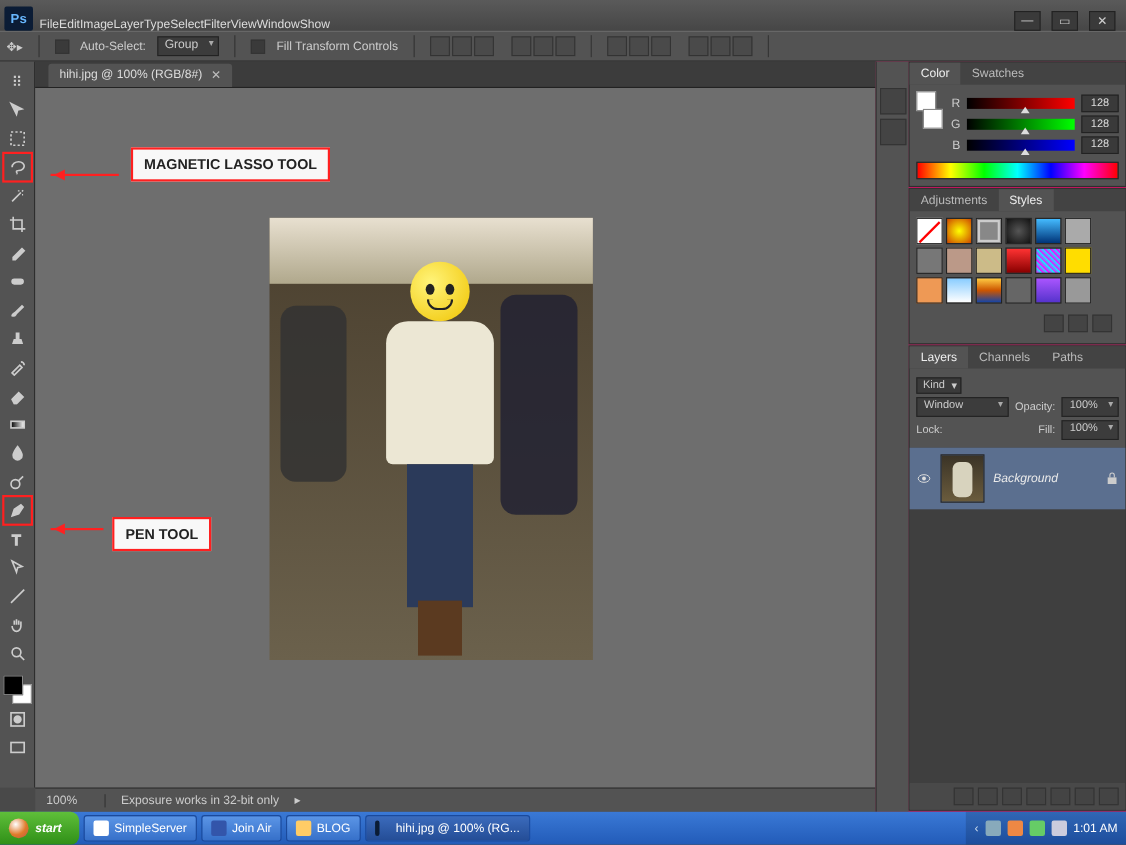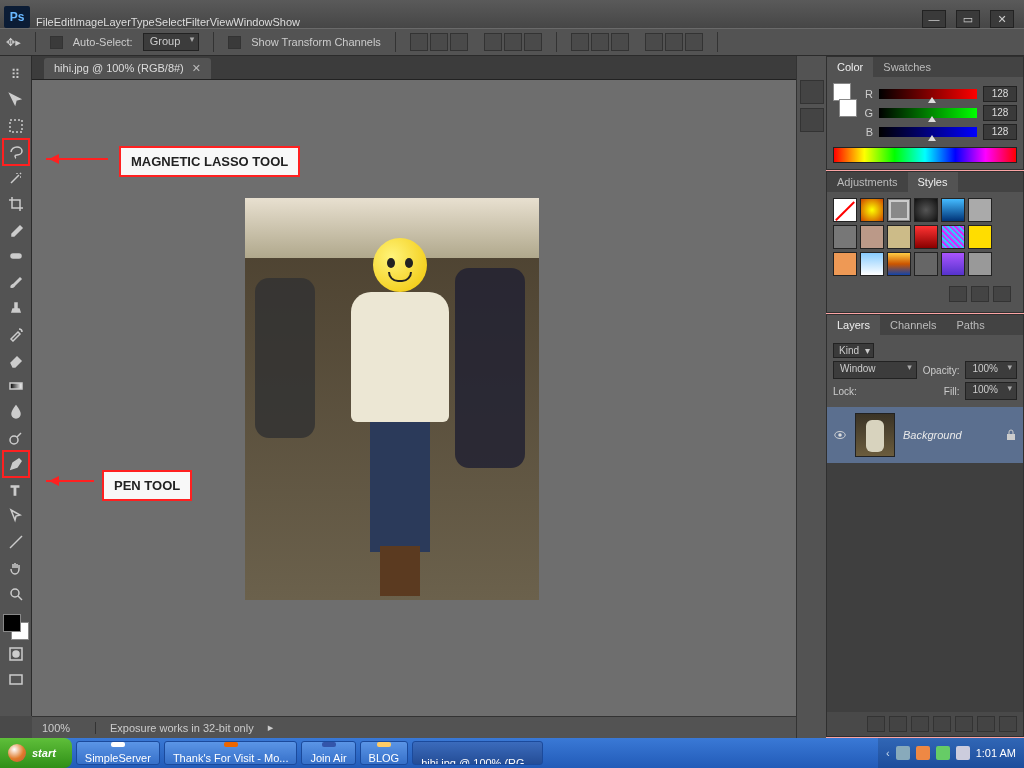--- a/index.html
+++ b/index.html
@@ -49,21 +49,21 @@
 .person .jeans { width: 60px; height: 130px; background: #2b3a5a; margin: 0 auto; }
 .person .boots { width: 40px; height: 50px; background: #5b3a20; margin: -6px auto 0; }
 .bg-person { position: absolute; width: 60px; height: 160px; background: #333; border-radius: 14px; opacity: .85; }
 
 
 .anno-box { position: absolute; background: rgba(255,255,255,.95); border: 2px solid #ff2020; padding: 6px 10px; font-size: 13px; font-weight: bold; color: #222; }
 .arrow { position: absolute; height: 2px; background: #ff2020; }
 .arrow::before { content: ""; position: absolute; left: -2px; top: -4px; border: 5px solid transparent; border-right: 10px solid #ff2020; }
 
 
-.rpanels { position: absolute; right: 0; top: 56px; width: 228px; bottom: 30px; background: #fca5a5; display: flex; }
+.rpanels { position: absolute; right: 0; top: 56px; width: 228px; bottom: 30px; background: #be185d; display: flex; }
 .rcol-narrow { width: 30px; background: #535353; border-left: 1px solid #333; padding-top: 20px;}
 .rcol-narrow .ic { width: 24px; height: 24px; margin: 4px auto; display: block; background: #444; border: 1px solid #333; }
 .rcol-main { flex:1; display: flex; flex-direction: column; }
 .panel { background: #535353; border: 1px solid #2f2f2f; margin-bottom: 1px; }
 .panel-tabs { display: flex; background: #434343; font-size: 11px; color: #bbb; }
 .panel-tabs .tab { padding: 4px 10px; }
 .panel-tabs .tab.active { background: #535353; color: #eee; }
 .panel-body { padding: 6px; }
 
 
@@ -92,21 +92,21 @@
 .layer-footer .ib { width: 18px; height: 16px; background: #444; border: 1px solid #333; }
 
 
 .statusbar { position: absolute; left: 32px; right: 228px; bottom: 30px; height: 22px; background: #535353; border-top: 1px solid #333; color: #ccc; font-size: 11px; display: flex; align-items: center; gap: 14px; padding: 0 10px; }
 .statusbar .zoom { width: 54px; border-right:1px solid #333; padding-right:8px;}
 
 
 .taskbar { position: absolute; left: 0; right: 0; bottom: 0; height: 30px; background: linear-gradient(#3a79d6,#225bb8); display: flex; align-items: center; font-size: 11px; color: #fff; }
 .start { height: 30px; background: linear-gradient(#5fbf3a,#2f8f17); padding: 0 16px 0 8px; display: flex; align-items: center; gap: 6px; font-weight: bold; font-style: italic; border-radius: 0 8px 8px 0; }
 .start .orb { width: 18px; height: 18px; background: radial-gradient(circle at 35% 30%,#fff,#e07a2a 55%, #b54); border-radius: 50%; }
-.tbtn { height: 24px; background: linear-gradient(#5b95e6,#3670c9); border: 1px solid #1b4a9c; margin-left: 4px; padding: 0 8px; display: flex; align-items: center; gap: 5px; border-radius: 3px; max-width: 150px; overflow: hidden; white-space: nowrap; flex-direction: column; }
+.tbtn { height: 24px; background: linear-gradient(#5b95e6,#3670c9); border: 1px solid #1b4a9c; margin-left: 4px; padding: 0 8px; display: flex; align-items: center; gap: 5px; border-radius: 3px; max-width: 150px; overflow: hidden; white-space: nowrap; }
 .tbtn .tic { width: 14px; height: 14px; background: #fff; border-radius: 2px; }
 .tbtn.active { background: linear-gradient(#3b6bbc,#244d96); gap: 15px; }
 .tray { margin-left: auto; display: flex; align-items: center; gap: 6px; padding: 0 8px; background: rgba(0,0,0,.15); height: 30px; }
 .tray .ti { width: 14px; height: 14px; background: #8ab; border-radius: 2px; }
 .clock { font-size: 11px; }
 </style>
 </head>
 <body>
 
 <div class="titlebar">
@@ -131,21 +131,21 @@
 </div>
 
 <div class="optionsbar">
   <span>✥▸</span>
   <div class="divider"></div>
   <span class="chk"></span>
   <span>Auto-Select:</span>
   <span class="sel">Group</span>
   <div class="divider"></div>
   <span class="chk"></span>
-  <span>Show Transform Channels</span>
+  <span>Fill Transform Controls</span>
   <div class="divider"></div>
   <div class="aligngrp">
     <div class="ab"></div>
     <div class="ab"></div>
     <div class="ab"></div>
   </div>
   <div class="aligngrp" style="margin-left:6px">
     <div class="ab"></div>
     <div class="ab"></div>
     <div class="ab"></div>
@@ -307,21 +307,21 @@
     <div class="person">
       <div class="head">
           <div class="smile"></div>
         </div>
       <div class="torso"></div>
       <div class="jeans"></div>
       <div class="boots"></div>
     </div>
   </div>
 
-  <div class="anno-box" style="left:87px;top:66px">MAGNETIC LASSO TOOL</div>
+  <div class="anno-box" style="left:87px;top:54px">MAGNETIC LASSO TOOL</div>
   <div class="arrow" style="left:14px;top:78px;width:62px"></div>
 
   <div class="anno-box" style="left:70px;top:390px">PEN TOOL</div>
   <div class="arrow" style="left:14px;top:400px;width:48px"></div>
 </div>
 
 <div class="statusbar">
   <span class="zoom">100%</span>
   <span>Exposure works in 32-bit only</span>
   <span>▸</span>
@@ -470,24 +470,20 @@
 <div class="taskbar">
   <div class="start">
     <div class="orb"></div>
     <span>start</span>
   </div>
   <div class="tbtn">
       <div class="tic"></div>
       <span>SimpleServer</span>
     </div>
   <div class="tbtn">
-      <div class="tic" style="background:#e60"></div>
-      <span>Thank's For Visit - Mo...</span>
-    </div>
-  <div class="tbtn">
       <div class="tic" style="background:#35a"></div>
       <span>Join Air</span>
     </div>
   <div class="tbtn">
       <div class="tic" style="background:#fc6"></div>
       <span>BLOG</span>
     </div>
   <div class="tbtn active">
       <div class="tic" style="background:#0b1c35"></div>
       <span>hihi.jpg @ 100% (RG...</span>

